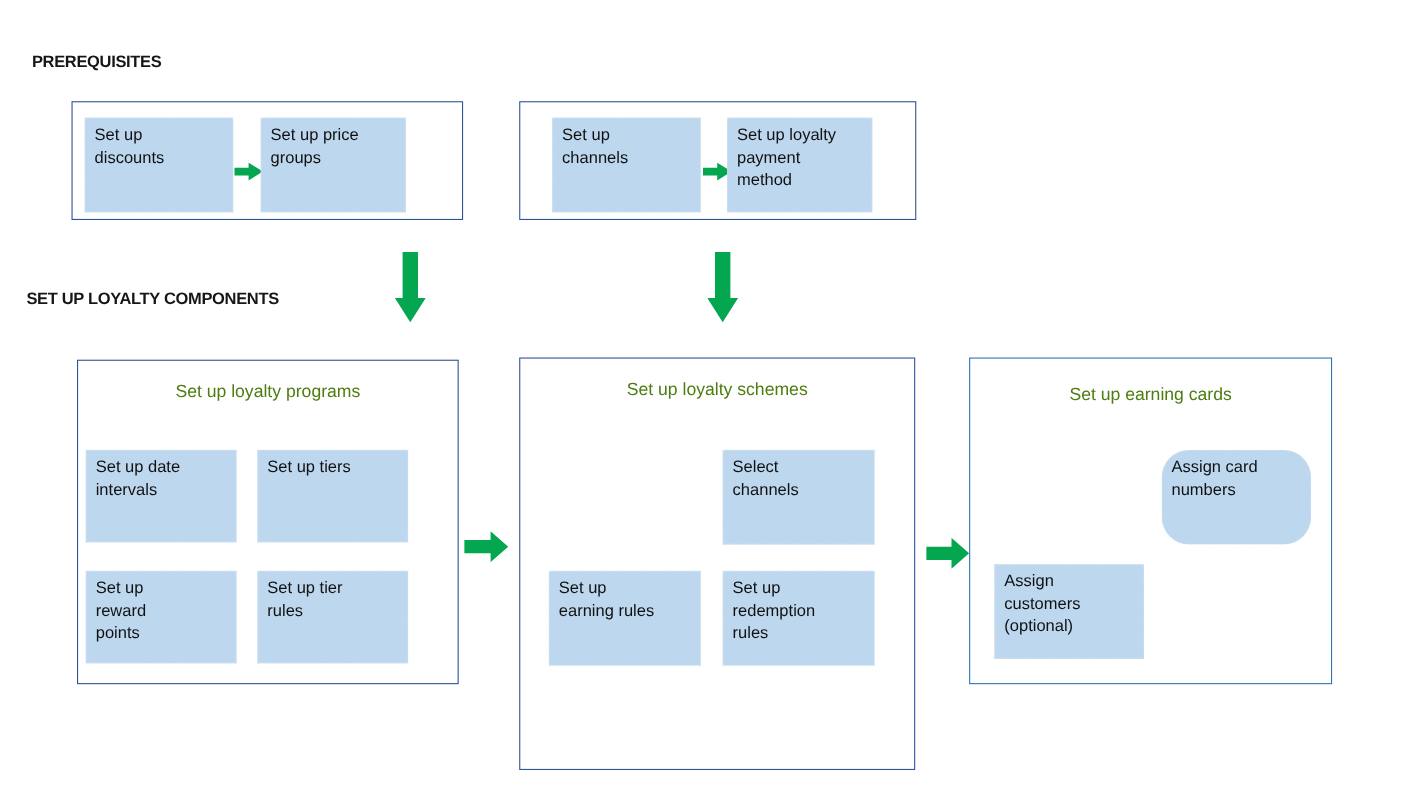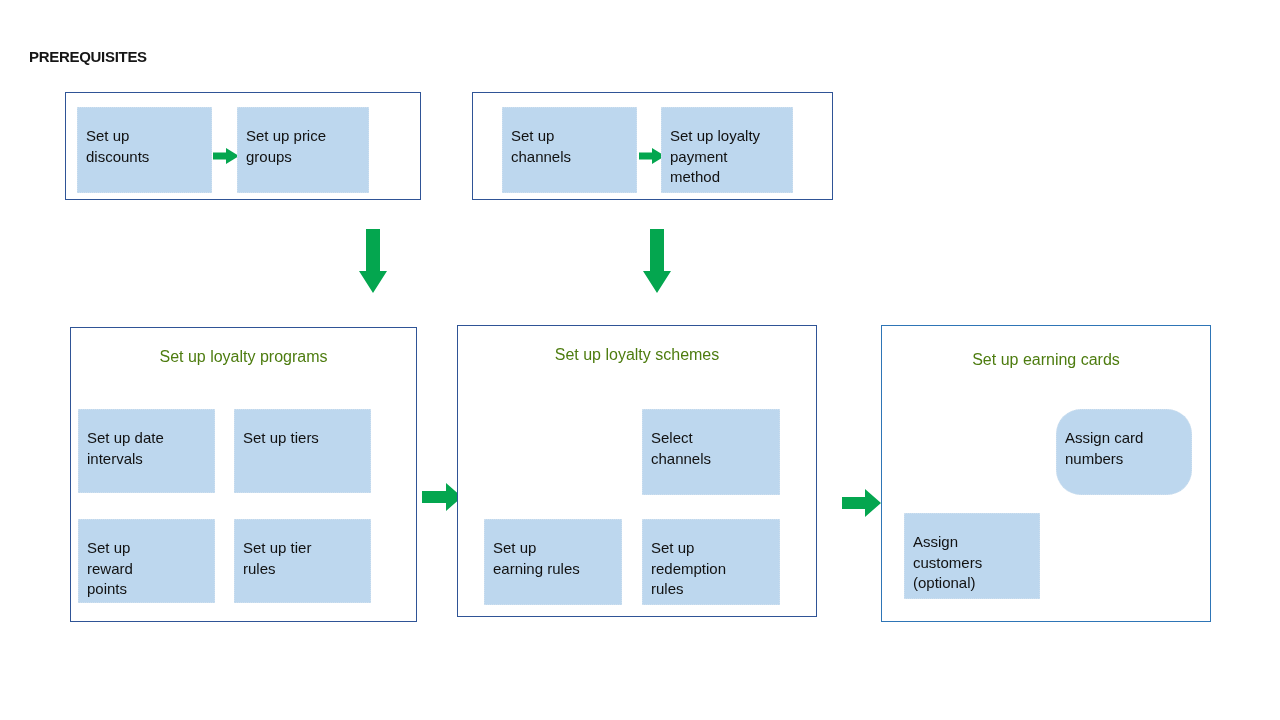--- a/index.html
+++ b/index.html
@@ -40,21 +40,21 @@
     left: 0;
     width: 100%;
     text-align: center;
     font-size: 16px;
     color: #4d7c0f;
   }
   .step {
     position: absolute;
     background: var(--box-fill);
     border: 1px dotted var(--box-edge);
-    padding: 18px 6px 5px 8px;
+    padding: 5px 6px 5px 8px;
     font-size: 15px;
     line-height: 1.38;
     color: #111111;
     white-space: pre-line;
     overflow: hidden;
   }
   .arrow { position: absolute; color: var(--arrow-green); line-height: 0; }
   .arrow svg { display: block; }
 </style>
 </head>
@@ -93,40 +93,41 @@
     <svg width="28" height="64" viewBox="0 0 28 64">
         <polygon points="7,0 21,0 21,42 28,42 14,64 0,42 7,42" fill="currentColor"></polygon>
       </svg>
   </div>
   <div class="arrow" style="left:643px; top:229px;">
     <svg width="28" height="64" viewBox="0 0 28 64">
         <polygon points="7,0 21,0 21,42 28,42 14,64 0,42 7,42" fill="currentColor"></polygon>
       </svg>
   </div>
 
+  <div class="heading" style="left:24px; top:263px;">SET UP LOYALTY COMPONENTS</div>
 
   <div class="container" style="left:70px; top:327px; width:347px; height:295px;">
     <div class="container-title" style="top:20px;">Set up loyalty programs</div>
     <div class="step" style="left:7px; top:81px; width:137px; height:84px;">Set up date
 intervals</div>
     <div class="step" style="left:163px; top:81px; width:137px; height:84px;">Set up tiers</div>
     <div class="step" style="left:7px; top:191px; width:137px; height:84px;">Set up
 reward
 points</div>
     <div class="step" style="left:163px; top:191px; width:137px; height:84px;">Set up tier
 rules</div>
   </div>
 
   <div class="arrow" style="left:422px; top:483px;">
     <svg width="40" height="28" viewBox="0 0 40 28">
         <polygon points="0,8 24,8 24,0 40,14 24,28 24,20 0,20" fill="currentColor"></polygon>
       </svg>
   </div>
 
-  <div class="container" style="left:457px; top:325px; width:360px; height:292px;">
+  <div class="container" style="left:472px; top:325px; width:360px; height:375px;">
     <div class="container-title" style="top:20px;">Set up loyalty schemes</div>
     <div class="step" style="left:184px; top:83px; width:138px; height:86px;">Select
 channels</div>
     <div class="step" style="left:26px; top:193px; width:138px; height:86px;">Set up
 earning rules</div>
     <div class="step" style="left:184px; top:193px; width:138px; height:86px;">Set up
 redemption
 rules</div>
   </div>
 

